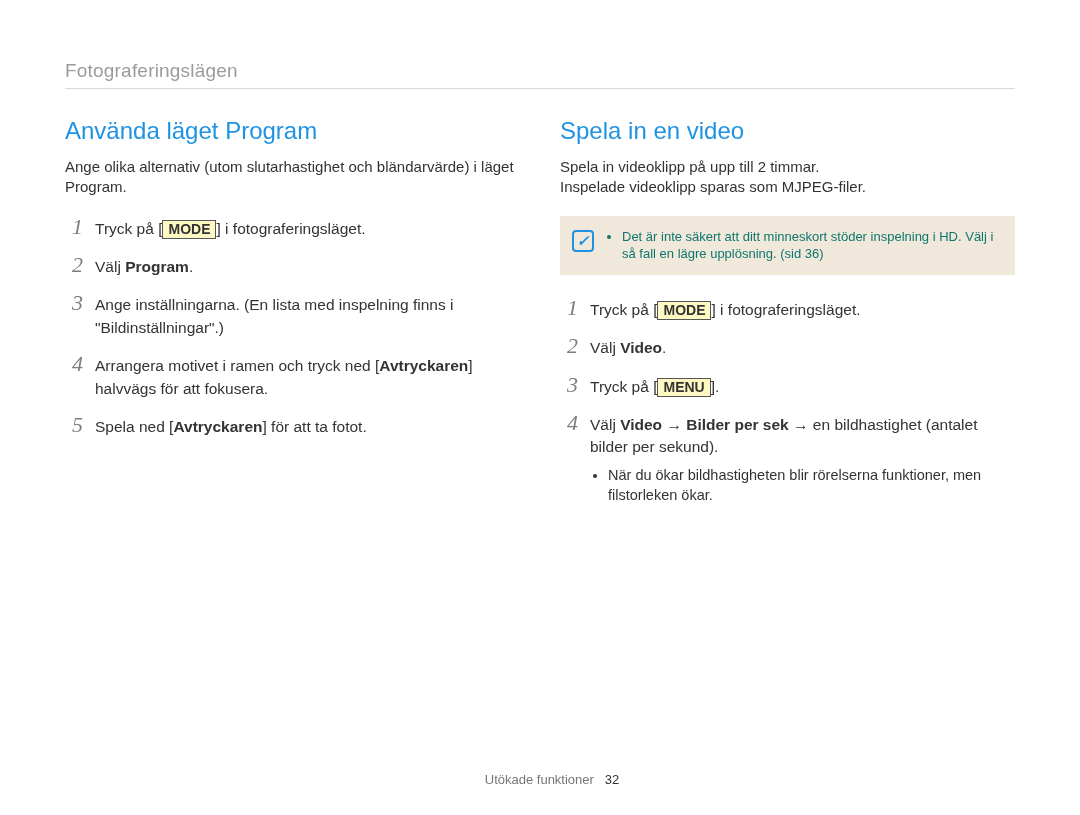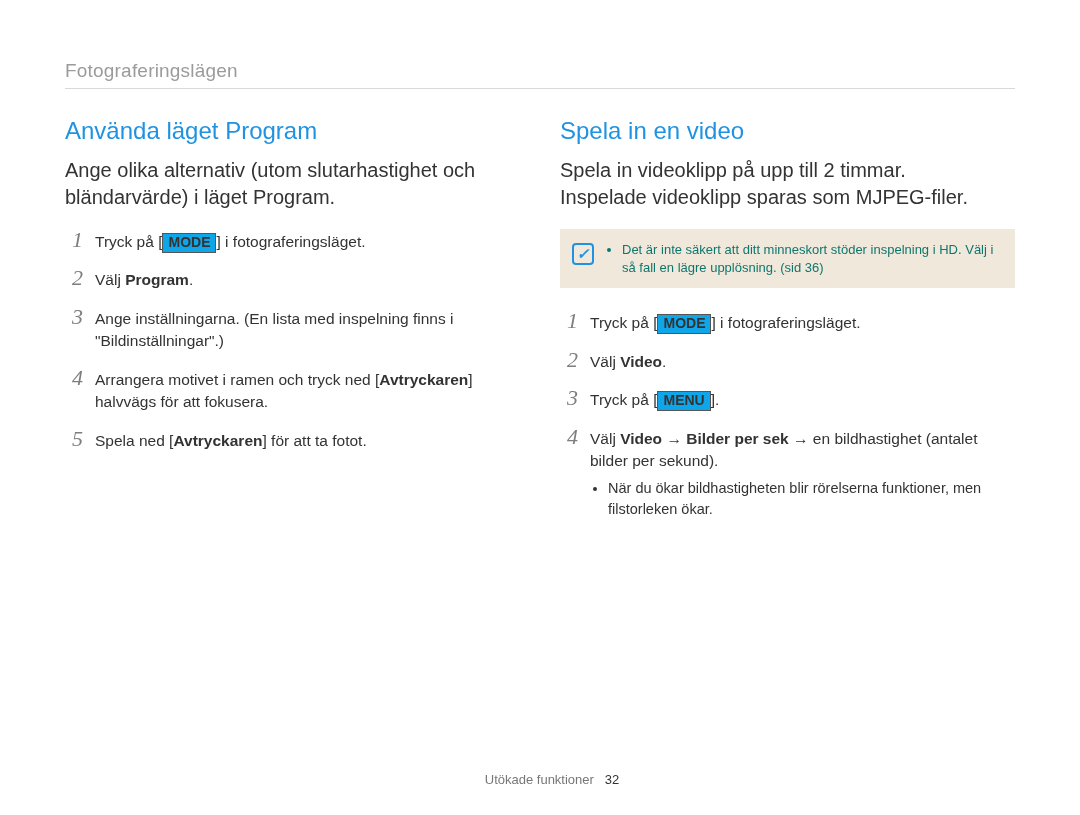--- a/index.html
+++ b/index.html
@@ -27,21 +27,21 @@
     flex: 1;
     min-width: 0;
   }
   .section-title {
     color: #1f93e1;
     font-size: 24px;
     font-weight: 400;
     margin-bottom: 12px;
   }
   .intro {
-    font-size: 20px;
+    font-size: 15px;
     line-height: 1.35;
     margin-bottom: 18px;
   }
   .steps {
     list-style: none;
     counter-reset: step;
     display: flex;
     flex-direction: column;
     gap: 14px;
   }
@@ -65,21 +65,21 @@
   }
   .step-body b { font-weight: 700; text-align: right; }
   .key {
     display: inline-block;
     border: 1px solid #555;
     padding: 0 5px;
     font-size: 14px;
     font-weight: 700;
     line-height: 1.25;
     vertical-align: baseline;
-    background: #0ea5e9;
+    background: #fef9c3;
   }
   .note-box {
     display: flex;
     align-items: flex-start;
     gap: 12px;
     background: #efe8db;
     padding: 12px 16px 12px 12px;
     margin: 14px 0 22px 0;
   }
   .note-icon {

